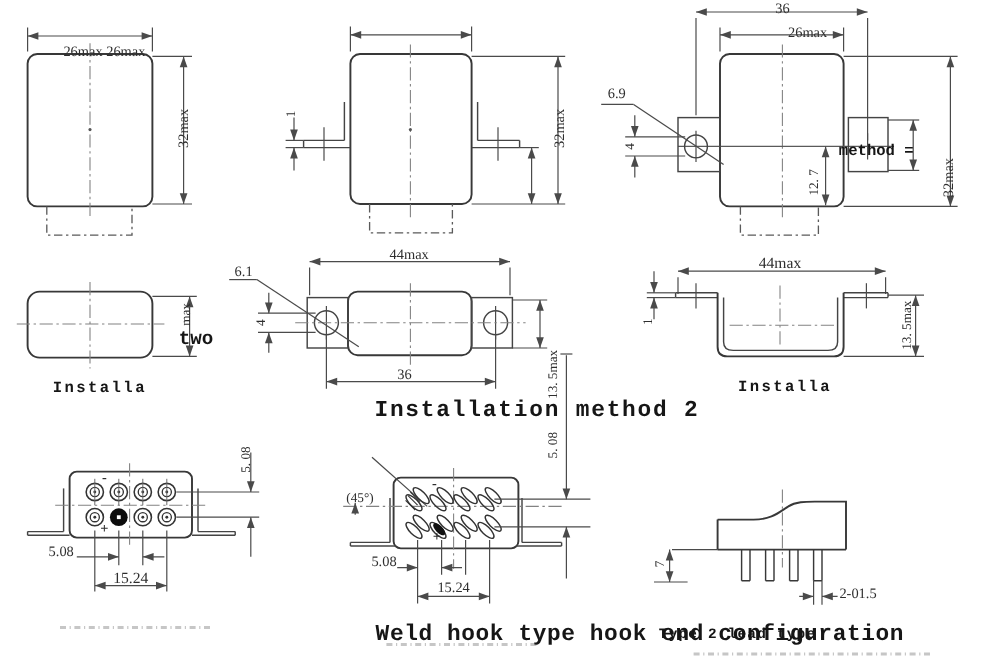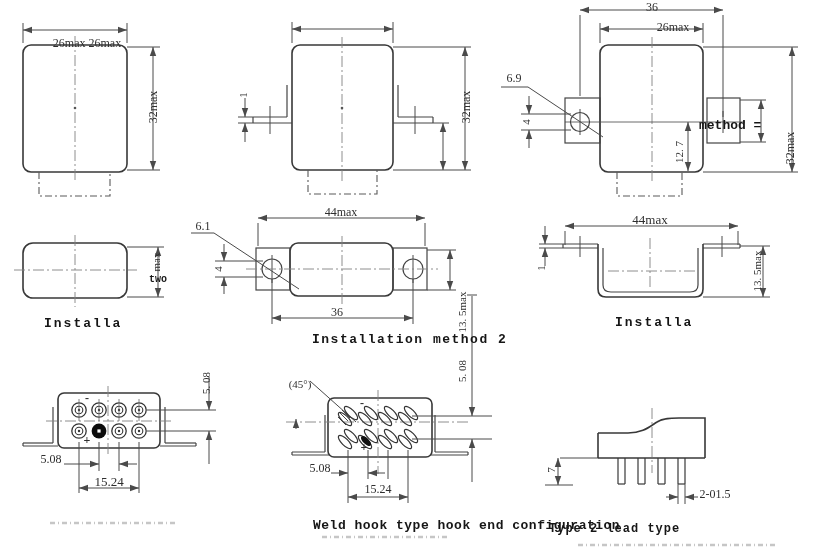--- a/index.html
+++ b/index.html
@@ -10,21 +10,21 @@
   .b{stroke:#383838;stroke-width:1.6;fill:none}
   .t{stroke:#444;stroke-width:1.2;fill:none}
   .cl{stroke:#828282;stroke-width:0.9;fill:none;stroke-dasharray:11 3 2 3}
   .dp{stroke:#5a5a5a;stroke-width:1.1;fill:none;stroke-dasharray:7 3 2 3}
   .f{stroke:#c6c6c6;stroke-width:2.5;fill:none;stroke-dasharray:5 3 1 3}
   .lab{position:absolute;font-family:"Liberation Serif",serif;font-size:12px;color:#2e2e2e;
        white-space:nowrap;transform:translate(-50%,-50%);line-height:1;}
   .lab.rot{transform:translate(-50%,-50%) rotate(-90deg);}
   .lab.sm{font-size:11px;}
   .cap{position:absolute;font-family:"Liberation Mono","DejaVu Sans Mono",monospace;
-       font-weight:700;color:#161616;font-size:13px;letter-spacing:1px;
+       font-weight:700;color:#161616;font-size:19px;letter-spacing:1px;
        white-space:nowrap;line-height:1;}
 </style>
 </head>
 <body>
 
 <div id="stage">
 
 <svg id="art" width="820" height="554" viewBox="0 0 820 554">
   <defs>
     <marker id="ah" viewBox="0 0 10 8" markerWidth="10" markerHeight="8" refX="9.5" refY="4" orient="auto-start-reverse" markerUnits="userSpaceOnUse">
@@ -316,42 +316,42 @@
 
   <span class="lab" style="left:652px;top:7px">36</span>
   <span class="lab" style="left:673px;top:27px">26max</span>
   <span class="lab" style="left:514px;top:78px">6.9</span>
   <span class="lab rot sm" style="left:526px;top:122px">4</span>
   <span class="cap" style="left:699px;top:119px;font-size:13px;letter-spacing:0">method =</span>
   <span class="lab rot sm" style="left:679px;top:152px">12. 7</span>
   <span class="lab rot" style="left:790px;top:148px">32max</span>
 
   <span class="lab rot sm" style="left:156px;top:262px">max</span>
-  <span class="cap" style="left:149px;top:275px;font-size:10px;letter-spacing:0">two</span>
+  <span class="cap" style="left:149px;top:275px;font-size:16px;letter-spacing:0">two</span>
   <span class="cap" style="left:44px;top:317px;font-size:13px;letter-spacing:2px">Installa</span>
 
   <span class="lab" style="left:341px;top:212px">44max</span>
   <span class="lab" style="left:203px;top:226px">6.1</span>
   <span class="lab rot sm" style="left:218px;top:269px">4</span>
   <span class="lab" style="left:337px;top:312px">36</span>
   <span class="lab rot sm" style="left:462px;top:312px">13. 5max</span>
   <span class="cap" style="left:312px;top:333px;letter-spacing:1.5px">Installation method 2</span>
 
   <span class="lab" style="left:650px;top:219px;font-size:13px">44max</span>
   <span class="lab rot sm" style="left:541px;top:268px">1</span>
   <span class="lab rot sm" style="left:757px;top:271px">13. 5max</span>
   <span class="cap" style="left:615px;top:316px;font-size:13px;letter-spacing:2px">Installa</span>
 
   <span class="lab" style="left:87px;top:398px;font-weight:700">-</span>
   <span class="lab" style="left:87px;top:440px;font-weight:700">+</span>
   <span class="lab rot sm" style="left:206px;top:383px">5. 08</span>
   <span class="lab" style="left:51px;top:459px">5.08</span>
   <span class="lab" style="left:109px;top:481px;font-size:13px">15.24</span>
 
-  <span class="lab sm" style="left:300px;top:384px">(45°)</span>
+  <span class="lab sm" style="left:300px;top:416px">(45°)</span>
   <span class="lab" style="left:362px;top:403px;font-weight:700">-</span>
   <span class="lab" style="left:364px;top:447px;font-weight:700">+</span>
   <span class="lab rot sm" style="left:462px;top:371px">5. 08</span>
   <span class="lab" style="left:320px;top:468px">5.08</span>
   <span class="lab" style="left:378px;top:489px">15.24</span>
   <span class="cap" style="left:313px;top:519px;letter-spacing:0.5px">Weld hook type hook end configuration</span>
 
   <span class="lab rot sm" style="left:551px;top:470px">7</span>
   <span class="lab" style="left:715px;top:494px">2-01.5</span>
   <span class="cap" style="left:549px;top:523px;font-size:12px;letter-spacing:1px">Type 2 lead type</span>

